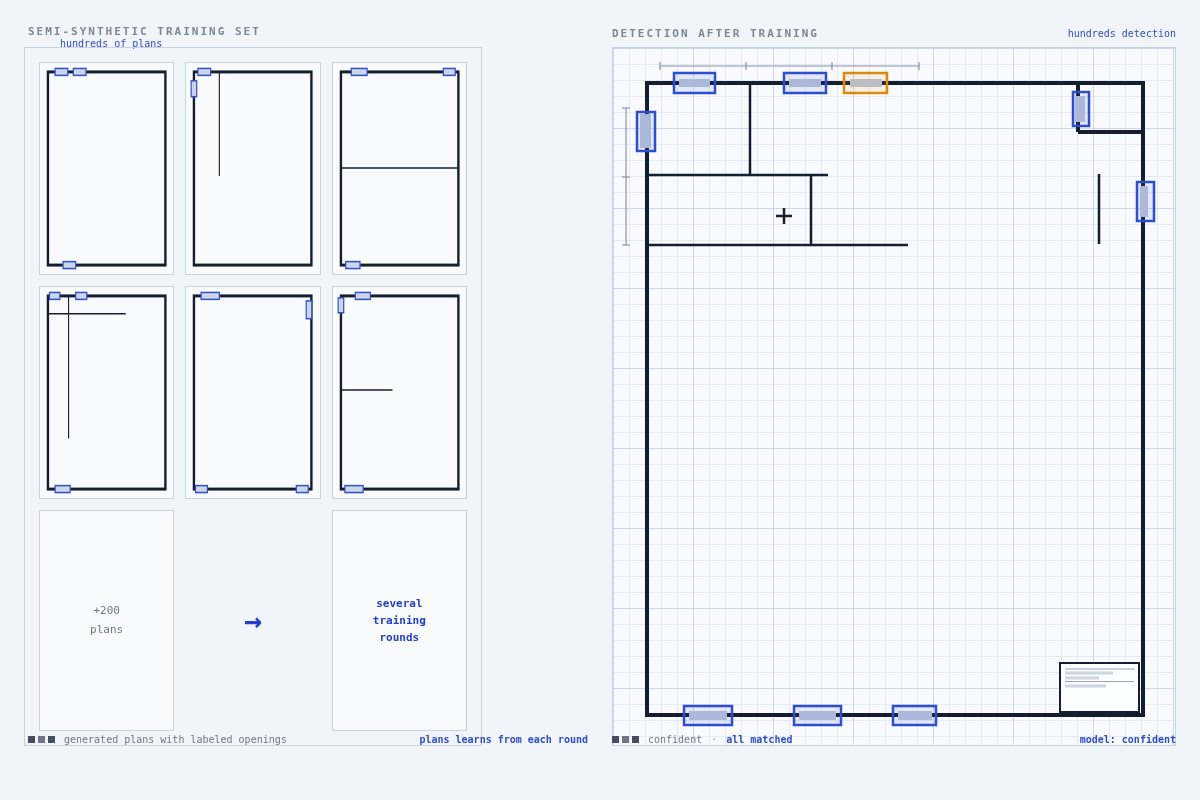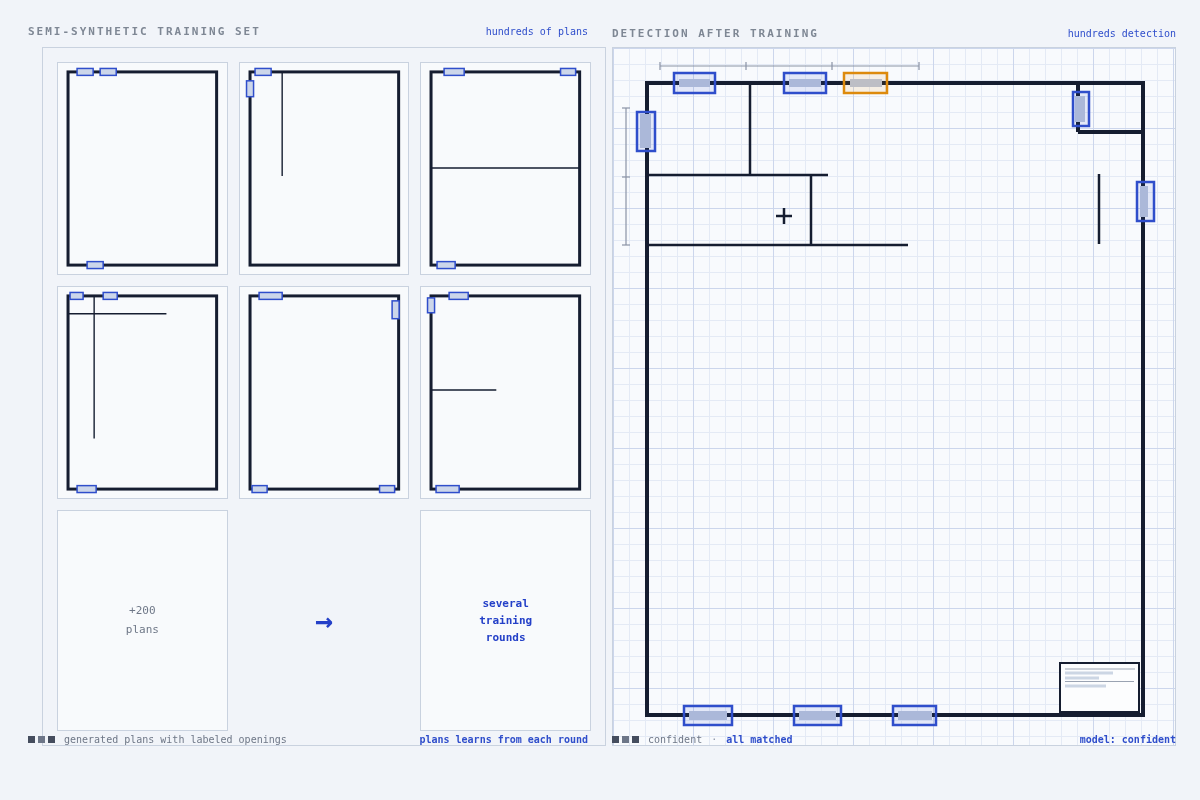--- a/index.html
+++ b/index.html
@@ -17,27 +17,26 @@
   .panel-title{
     font-size:11px;letter-spacing:2px;color:#7e8794;font-weight:bold;
   }
   .panel-tag{font-size:10px;color:#2f4ecb;padding-left:32px;}
 
   .panel-box{
     position:absolute;top:47px;height:699px;box-sizing:border-box;
     border:1px solid #c9d2df;
   }
   .left-box{
-    left:24px;width:564px;
+    left:24px;width:458px;
     padding:14px;
     display:grid;
     grid-template-columns:repeat(3,1fr);
     grid-template-rows:213px 213px 1fr;
     gap:11px;
-    margin-left:18px;
   }
   .thumb{
     background:#f8fafc;border:1px solid #c9d2df;box-sizing:border-box;
   }
   .thumb svg{display:block;width:100%;height:100%;}
   .mini-card{
     background:#f8fafc;border:1px solid #c9d2df;box-sizing:border-box;
     display:flex;flex-direction:column;justify-content:center;align-items:center;
     text-align:center;
   }
@@ -72,21 +71,21 @@
   .sq-mid{background:#6d7688;}
   .gray-text{color:#6e7787;}
   .blue-text{color:#2f4ecb;font-weight:bold;}
   .sep{color:#8a93a6;}
 </style>
 </head>
 <body>
 
 <div class="app">
 
-  <div class="panel-header" style="left:28px;width:560px;">
+  <div class="panel-header" style="left:28px;width:560px;flex-direction:column;">
     <span class="panel-title">SEMI-SYNTHETIC TRAINING SET</span>
     <span class="panel-tag">hundreds of plans</span>
   </div>
 
   <div class="panel-box left-box">
     <div class="thumb">
         <svg class="thumb-svg" viewBox="0 0 168 213" preserveAspectRatio="none">
           <rect x="10" y="9" width="148" height="195" fill="none" stroke="#151d30" stroke-width="3"></rect>
           <rect x="19" y="5.5" width="16" height="7" fill="#ccd6ea" stroke="#2f4ecb" stroke-width="1.5"></rect>
           <rect x="42" y="5.5" width="16" height="7" fill="#ccd6ea" stroke="#2f4ecb" stroke-width="1.5"></rect>

